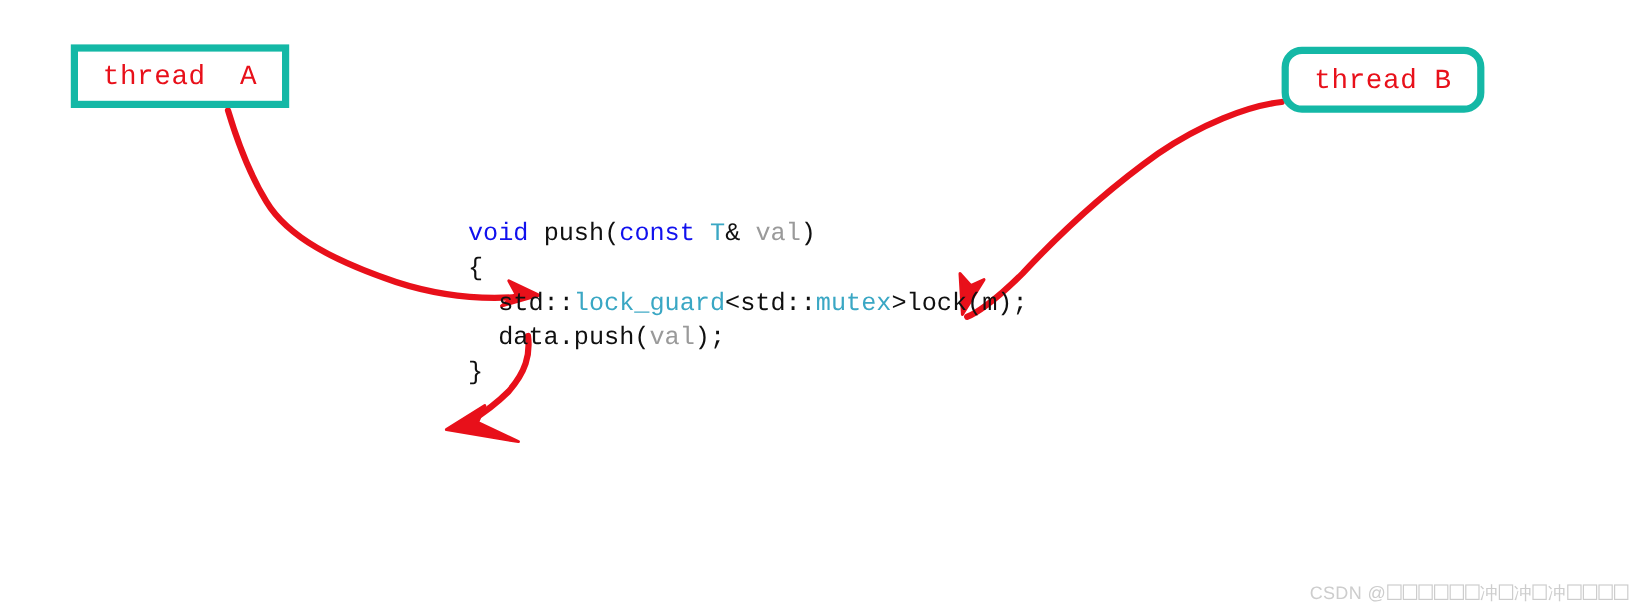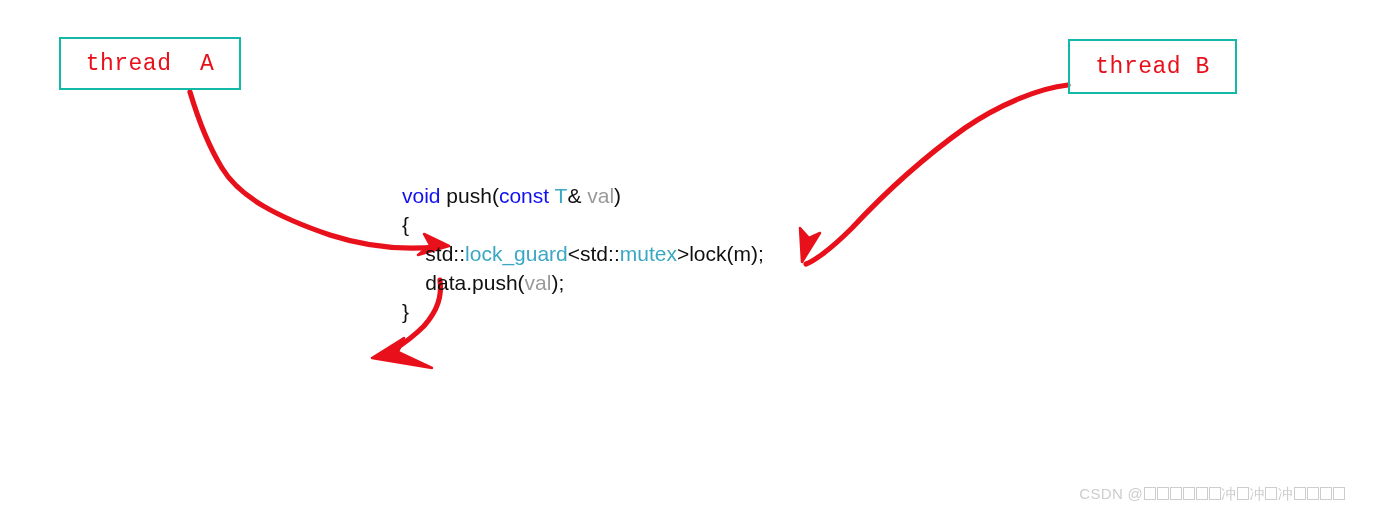--- a/index.html
+++ b/index.html
@@ -15,48 +15,49 @@
     width: 1373px;
     height: 512px;
     background: #ffffff;
     overflow: hidden;
   }
 
   
   .label-box {
     position: absolute;
     box-sizing: border-box;
-    border: 2px solid #14b8a6;
+    border: 6px solid #14b8a6;
     background: transparent;
     display: flex;
     align-items: center;
     justify-content: center;
     color: #e8101a;
     font-family: "Liberation Mono", monospace;
     white-space: pre;
   }
   #thread-a-box {
     left: 59px;  top: 37px;
     width: 182px; height: 53px;
     font-size: 23px;
     letter-spacing: 0.5px;
   }
   #thread-b-box {
     left: 1068px; top: 39px;
     width: 169px; height: 55px;
     font-size: 23px;
     letter-spacing: 0.5px;
+    border-radius: 17px;
   }
 
   
   #code-block {
     position: absolute;
-    left: 402px;
+    left: 390px;
     top: 181px;
-    font-family: Liberation Sans, sans-serif;
+    font-family: Liberation Mono, monospace;
     font-size: 21px;
     line-height: 29px;
     white-space: pre;
     color: #101010;
   }
   .code-line { white-space: pre; }
   .tok-kw     { color: #1111ee; }           
   .tok-type   { color: #3aa7c4; }           
   .tok-plain  { color: #101010; }
   .tok-var    { color: #9a9a9a; }           
@@ -81,21 +82,21 @@
   #arrow-layer {
     position: absolute;
     left: 0; top: 0;
     width: 1373px; height: 512px;
     pointer-events: none;
   }
 
   
   #watermark {
     position: absolute;
-    right: 28px;
+    right: 16px;
     bottom: 8px;
     color: #cdcdcd;
     font-family: "Liberation Sans", sans-serif;
     font-size: 15px;
     white-space: pre;
     letter-spacing: 0.3px;
     margin-top: 35px;
   }
   #watermark .tofu {
     display: inline-block;

